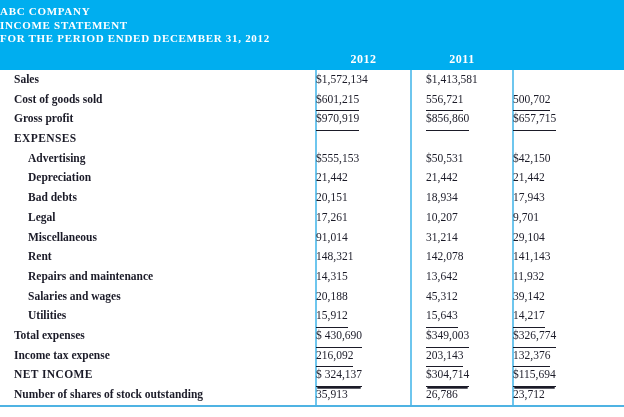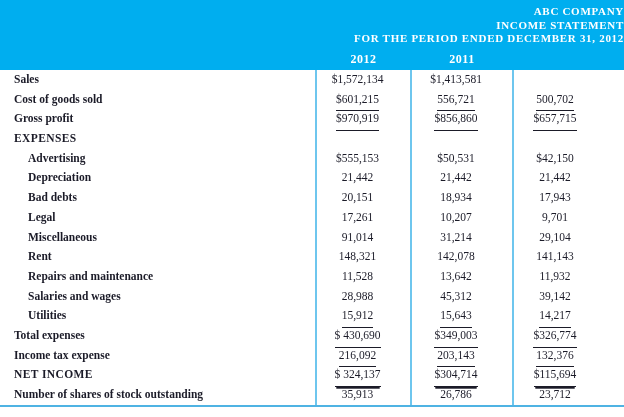--- a/index.html
+++ b/index.html
@@ -28,21 +28,21 @@
     width: 624px;
     height: 70px;
     background: #00AEEF;
     box-sizing: border-box;
   }
   .titles {
     position: absolute;
     left: 0;
     top: 5px;
     width: 624px;
-    text-align: right;
+    text-align: left;
   }
   .title-line {
     color: #ffffff;
     font-weight: bold;
     font-size: 11px;
     line-height: 13.5px;
     letter-spacing: 0.7px;
     white-space: nowrap;
     font-family: "Liberation Serif", "DejaVu Serif", serif;
   }
@@ -114,25 +114,25 @@
   .row.indent .row-label { left: 28px; }
   .row.caps .row-label { letter-spacing: 0.4px; }
 
   .cell {
     position: absolute;
     top: 0;
     height: 19.7px;
     font-size: 11.5px;
     line-height: 19.7px;
     color: #1b1b28;
-    text-align: center;
+    text-align: left;
     white-space: nowrap;
   }
   .cell.c0 { left: 316px; width: 83px; }
-  .cell.c1 { left: 411px; width: 90px; }
+  .cell.c1 { left: 426px; width: 90px; }
   .cell.c2 { left: 513px; width: 84px; }
 
   .cell .val {
     display: inline-block;
     padding-bottom: 1px;
   }
   .cell.u1 .val {
     border-bottom: 1.3px solid #1b1b28;
   }
   .cell.u2 .val {
@@ -217,27 +217,27 @@
         <div class="cell c2 "><span class="val">29,104</span></div>
       </div>
       <div class="row indent">
         <div class="row-label">Rent</div>
         <div class="cell c0 "><span class="val">148,321</span></div>
         <div class="cell c1 "><span class="val">142,078</span></div>
         <div class="cell c2 "><span class="val">141,143</span></div>
       </div>
       <div class="row indent">
         <div class="row-label">Repairs and maintenance</div>
-        <div class="cell c0 "><span class="val">11,528</span></div>
+        <div class="cell c0 "><span class="val">14,315</span></div>
         <div class="cell c1 "><span class="val">13,642</span></div>
         <div class="cell c2 "><span class="val">11,932</span></div>
       </div>
       <div class="row indent">
         <div class="row-label">Salaries and wages</div>
-        <div class="cell c0 "><span class="val">28,988</span></div>
+        <div class="cell c0 "><span class="val">20,188</span></div>
         <div class="cell c1 "><span class="val">45,312</span></div>
         <div class="cell c2 "><span class="val">39,142</span></div>
       </div>
       <div class="row indent">
         <div class="row-label">Utilities</div>
         <div class="cell c0 u1"><span class="val">15,912</span></div>
         <div class="cell c1 u1"><span class="val">15,643</span></div>
         <div class="cell c2 u1"><span class="val">14,217</span></div>
       </div>
       <div class="row">

